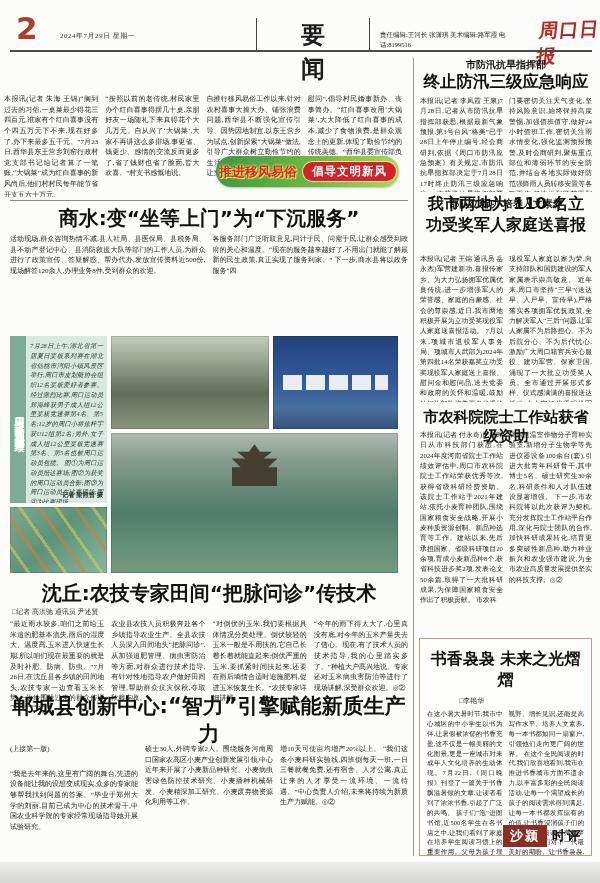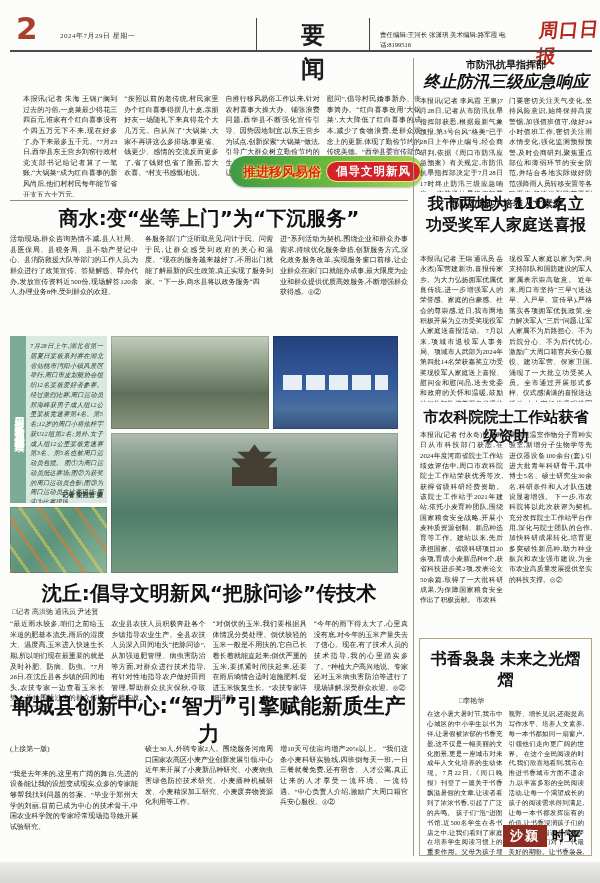--- a/index.html
+++ b/index.html
@@ -72,78 +72,77 @@
 
 <div class="page">
 
   <div class="abs pagenum" style="left:16px;top:10px;">2</div>
   <div class="abs date" style="left:60px;top:31px;">2024年7月29日 星期一</div>
   <div class="abs section-title" style="left:256px;top:12px;width:96px;margin-top:6px;">要 闻</div>
   <div class="abs editors" style="left:380px;top:30px;width:152px;">责任编辑:王河长 张潇琪  美术编辑:路军霞  电话:8199516</div>
   <div class="abs masthead" style="left:538px;top:17px;">周口日报</div>
   <div class="abs header-rule" style="left:10px;top:50px;width:582px;"></div>
 
-  <div class="abs cols" style="left:23px;top:94px;width:398px;height:103px;justify-content:space-between;">
+  <div class="abs cols" style="left:4px;top:94px;width:398px;height:103px;justify-content:space-between;">
     <div class="col">本报讯(记者 朱海 王锦)“搁到过去的习俗,一桌菜最少得花三四百元,谁家有个红白喜事没有个四五万元下不来,现在好多了,办下来最多五千元。”7月23日,西华县东王营乡刘窑行政村党支部书记给记者算了一笔账,“大锅菜”成为红白喜事的新风尚后,他们村村民每年能节省开支五六十万元。</div>
     <div class="col">“按照以前的老传统,村民家里办个红白喜事得摆几十桌,亲朋好友一场随礼下来真得花个大几万元。自从兴了‘大锅菜’,大家不再讲这么多排场,事更省、钱更少、感情的交流反而更多了,省了钱财也省了脸面,皆大欢喜。”村支书感慨地说。</div>
     <div class="col">自推行移风易俗工作以来,针对农村喜事大操大办、铺张浪费问题,西华县不断强化宣传引导、因势因地制宜,以东王营乡为试点,创新探索“大锅菜”做法,引导广大群众树立勤俭节约的生活理念,大力倡导移风易俗,让文明新风深入人心。</div>
     <div class="col">慰问”,倡导村民婚事新办、丧事简办。“红白喜事改用‘大锅菜’,大大降低了红白喜事的成本,减少了食物浪费,是群众观念上的更新,体现了勤俭节约的传统美德。”西华县委宣传部负责同志表示。◎②</div>
   </div>
-  <div class="abs banner" style="left:230px;top:156px;width:183px;height:31px;padding-left:10px;">
+  <div class="abs banner" style="left:216px;top:156px;width:183px;height:31px;">
     <span class="banner-left">推进移风易俗</span>
     <span class="banner-oval">倡导文明新风</span>
   </div>
   <div class="abs hrule" style="left:10px;top:200px;width:398px;"></div>
 
   <div class="abs headline" style="left:10px;top:205px;width:398px;font-size:20px;">商水:变“坐等上门”为“下沉服务”</div>
   <div class="abs cols" style="left:10px;top:234px;width:398px;height:98px;">
     <div class="col">活动现场,群众咨询热情不减,县人社局、县医保局、县税务局、县不动产登记中心、县消防救援大队等部门的工作人员,为群众进行了政策宣传、答疑解惑、帮办代办,发放宣传资料近500份,现场解答120余人,办理业务8件,受到群众的欢迎。</div>
     <div class="col">各服务部门广泛听取意见,问计于民、问需于民,让群众感受到政府的关心和温度。“现在的服务越来越好了,不用出门就能了解最新的民生政策,真正实现了服务到家。” 下一步,商水县将以政务服务“四</div>
-    <div class="col">进”系列活动为契机,围绕企业和群众办事需求,持续优化服务举措,创新服务方式,深化政务服务改革,实现服务窗口前移,让企业群众在家门口就能办成事,最大限度为企业和群众提供优质高效服务,不断增强群众获得感。◎②</div>
   </div>
 
   <div class="abs greenbox" style="left:10px;top:336px;width:97px;height:167px;">
     <div class="vtitle">周口桨板好手在湖北仙桃获佳绩</div>
     <div class="caption">
       <span>7月28日上午,湖北省第一届夏日桨板系列赛在湖北省仙桃市沔阳小镇风景区举行,周口市皮划艇协会组织12名桨板爱好者参赛。经过激烈比赛,周口运动员郑海峰获男子成人组12公里桨板竞速赛第4名、第5名;12岁的周口小将焦梓宇获U12组第2名;另外,女子成人组12公里桨板竞速赛第3名、第5名也被周口运动员包揽。 图①为周口运动员抵达赛场;图②为获奖的周口运动员合影;图③为周口运动员在比赛现场;图④为比赛现场。</span>
       <span class="credit">记者 梁照曾 摄</span>
     </div>
   </div>
   <div class="abs photo photo-bridge" style="left:111px;top:336px;width:158px;height:93px;"></div>
   <div class="abs photo photo-stage" style="left:273px;top:336px;width:125px;height:93px;">
     <div class="photo-stage-banners"></div>
   </div>
   <div class="abs photo photo-aerial" style="left:111px;top:433px;width:287px;height:140px;">
     <div class="pagoda"></div>
   </div>
   <div class="abs photo photo-kayak" style="left:10px;top:507px;width:97px;height:66px;"></div>
 
-  <div class="abs headline" style="left:10px;top:580px;width:398px;font-size:20px;">沈丘:倡导文明新风“把脉问诊”传技术</div>
+  <div class="abs headline" style="left:10px;top:580px;width:398px;font-size:20px;">沈丘:农技专家田间“把脉问诊”传技术</div>
   <div class="abs byline" style="left:12px;top:607px;">□记者 高洪驰 通讯员 尹述贤</div>
   <div class="abs cols" style="left:10px;top:619px;width:398px;height:88px;">
     <div class="col">“最近雨水较多,咱们之前给玉米追的肥基本流失,雨后的湿度大、温度高,玉米进入快速生长期,所以咱们现在最重要的就是及时补肥、防病、防虫。”7月26日,在沈丘县各乡镇的田间地头,农技专家一边查看玉米长势,一边给围拢过来的群众传授田间管理技术。</div>
     <div class="col">农业县农技人员积极奔赴各个乡镇指导农业生产。全县农技人员深入田间地头“把脉问诊”,从加强追肥管理、病虫害防治等方面,对群众进行技术指导,有针对性地指导农户做好田间管理,帮助群众抗灾保秋,夺取秋粮丰收。</div>
     <div class="col">“对倒伏的玉米,我们要根据具体情况分类处理。倒伏较轻的玉米一般是不用扶的,它自己长着长着就能直起来;倒伏严重的玉米,要抓紧时间扶起来,还要在雨后墒情合适时追施肥料,促进玉米恢复生长。”农技专家详细讲解。</div>
     <div class="col">“今年的雨下得太大了,心里真没有底,对今年的玉米产量失去了信心。现在,有了技术人员的技术指导,我的心里踏实多了。”种植大户高兴地说。专家还对玉米病虫害防治等进行了现场讲解,深受群众欢迎。◎②</div>
   </div>
 
   <div class="abs headline" style="left:10px;top:692px;width:398px;font-size:21px;">郸城县创新中心:“智力”引擎赋能新质生产力</div>
   <div class="abs cols" style="left:10px;top:744px;width:398px;height:115px;">
     <div class="col">
       <span class="note">(上接第一版)</span>
       <span>“我是去年来的,这里有广阔的舞台,先进的设备能让我的设想变成现实,众多的专家能够帮我找到问题的答案。”毕业于郑州大学的刘丽,目前已成为中心的技术骨干,中国农业科学院的专家经常现场指导她开展试验研究。</span>
     </div>
     <div class="col">硕士30人,外聘专家2人。围绕服务河南周口国家农高区小麦产业创新发展引领,中心近年来开展了小麦新品种研究、小麦病虫害绿色防控技术研究、小麦播种机械研发、小麦精深加工研究、小麦废弃物资源化利用等工作。</div>
-    <div class="col">增10天可使亩均增产20%以上。 “我们这条小麦科研实验线,四班倒每天一班,一日三餐就餐免费,还有宿舍、人才公寓,真正让来的人才享受一流环境、一流待遇。”中心负责人介绍,激励广大周口籍官兵安心服役。◎②</div>
+    <div class="col">增10天可使亩均增产20%以上。 “我们这条小麦科研实验线,四班倒每天一班,一日三餐就餐免费,还有宿舍、人才公寓,真正让来的人才享受一流环境、一流待遇。”中心负责人介绍,未来将持续为新质生产力赋能。◎②</div>
   </div>
 
   <div class="abs vrule" style="left:413px;top:58px;height:798px;"></div>
 
   <div class="abs kicker" style="left:420px;top:58px;width:172px;font-size:10px;">市防汛抗旱指挥部</div>
-  <div class="abs headline" style="left:420px;top:71px;width:172px;font-size:16.5px;font-style:italic;">终止防汛三级应急响应</div>
+  <div class="abs headline" style="left:420px;top:71px;width:172px;font-size:16.5px;">终止防汛三级应急响应</div>
   <div class="abs cols" style="left:420px;top:96px;width:172px;height:96px;gap:6px;">
     <div class="col col-sm">本报讯(记者 李凤霞 王泉)7月28日,记者从市防汛抗旱指挥部获悉,根据最新气象预报,第3号台风“格美”已于28日上午停止编号,经会商研判,依据《周口市防汛应急预案》有关规定,市防汛抗旱指挥部决定于7月28日17时终止防汛三级应急响应。 市防汛抗旱指挥部要求,当前,我市正值“七下八上”主汛期,强降雨天气仍多发频发,各级各部</div>
     <div class="col col-sm">门要密切关注天气变化,坚持风险意识,始终保持高度警惕,加强值班值守,做好24小时值班工作,密切关注雨水情变化,强化监测预报预警,及时会商研判,聚焦重点部位和薄弱环节的安全防范,并结合各地实际做好防范强降雨人员转移安置等各项工作,坚决做到防范不到位不放松、防弱不止,确保人民群众生命财产安全。◎②</div>
   </div>
 
   <div class="abs kicker" style="left:420px;top:197px;width:172px;font-size:10px;">部队立新功 培养人文素养</div>
   <div class="abs headline" style="left:420px;top:194px;width:172px;font-size:16px;line-height:1.3;">我市两地为 110 名立功受奖军人家庭送喜报</div>
   <div class="abs cols" style="left:420px;top:254px;width:172px;height:148px;gap:6px;">
     <div class="col col-sm">本报讯(记者 王锦 通讯员 岳永杰)军营建新功,喜报传家乡。为大力弘扬拥军优属优良传统,进一步增强军人的荣誉感、家庭的自豪感、社会的尊崇感,近日,我市两地积极开展为立功受奖现役军人家庭送喜报活动。 7月以来,项城市退役军人事务局、项城市人武部为2024年第四批14名荣获嘉奖立功受奖现役军人家庭送上喜报、慰问金和慰问品,送去党委和政府的关怀和温暖,鼓励他们为部队培养更多优秀的军事人才。 7月25日,淮阳区召开颁授大会,为34名立功受奖现役军人家属送上立功喜报,颁授大会上,</div>
     <div class="col col-sm">现役军人家庭以家为荣,向支持部队和国防建设的军人家属表示崇高敬意。 近年来,周口市坚持“三早”(送达早、入戸早、宣传早),严格落实各项拥军优抚政策,全力解决军人“三后”问题,让军人家属不为后路担心、不为后院分心、不为后代忧心,激励广大周口籍官兵安心服役、建功军营、保家卫国,涌现了一大批立功受奖人员。全市通过开展形式多样、仪式感满满的喜报送达活动,大力宣扬优秀现役军人先进事迹,激发了官兵练兵热情,加深了“军爱民、民拥军”的鱼水之情,在全市营造了“参军光荣、军属光荣”的浓厚氛围。◎②</div>

